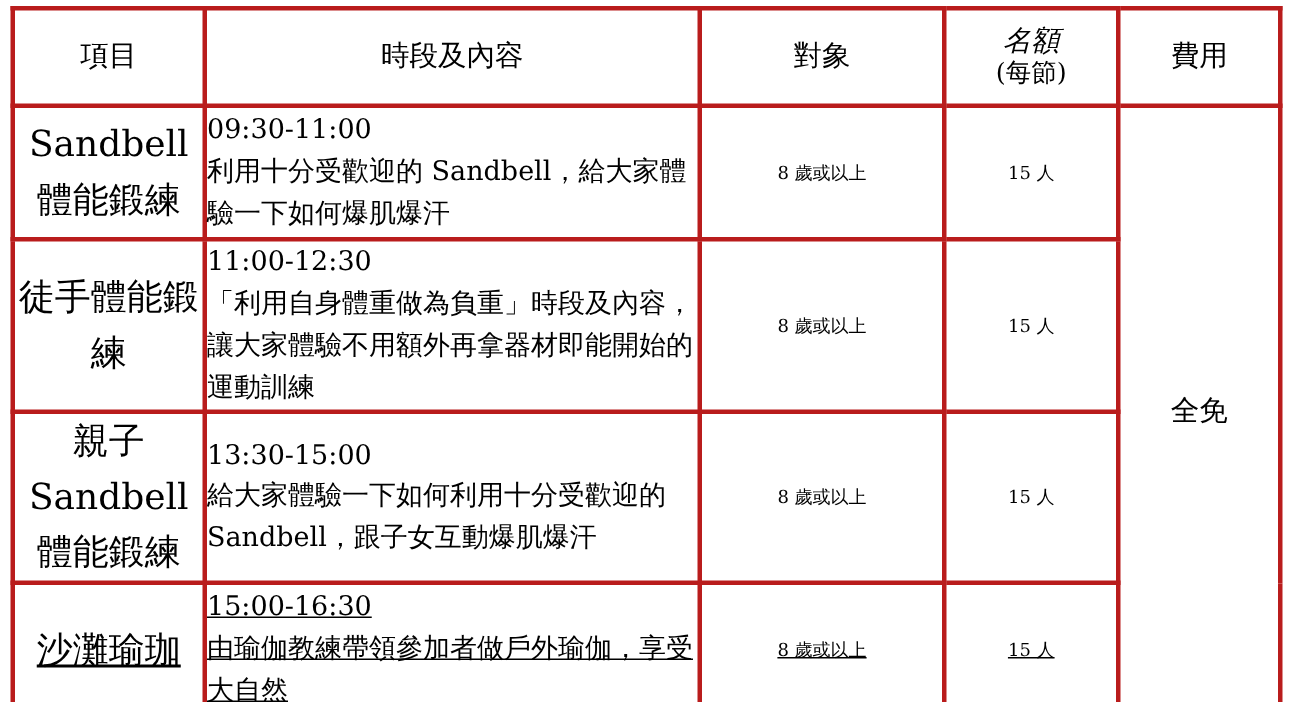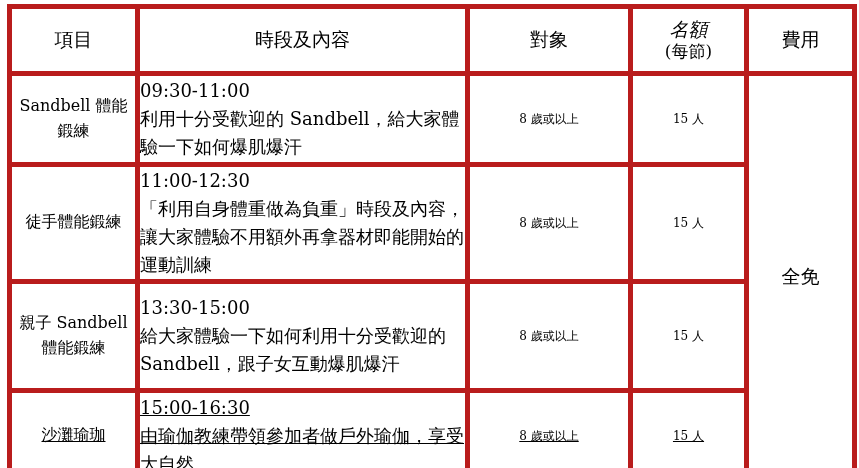--- a/index.html
+++ b/index.html
@@ -21,21 +21,21 @@
     box-sizing: border-box;
   }
   table.schedule {
     border-collapse: collapse;
     table-layout: fixed;
     width: 845px;
     margin: 4px 0 0 7px;
     background: #fff;
   }
   table.schedule td, table.schedule th {
-    border: 5px solid #b91c1c;
+    border: 3px solid #b91c1c;
     vertical-align: middle;
     padding: 0;
     font-weight: normal;
   }
   col.c-item { width: 128px; }
   col.c-time { width: 330px; }
   col.c-target { width: 163px; }
   col.c-quota { width: 116px; }
   col.c-fee { width: 108px; }
 
@@ -51,21 +51,21 @@
 
   
   .cell-center {
     text-align: center;
     font-size: 12px;
     line-height: 1.5;
     padding: 4px 6px;
   }
   .cell-item {
     text-align: center;
-    font-size: 16px;
+    font-size: 24px;
     line-height: 1.55;
     padding: 6px 8px;
   }
   .cell-detail {
     text-align: left;
     font-size: 18px;
     line-height: 1.55;
     padding: 5px 8px 6px 8px;
   }
   .cell-detail .time {

